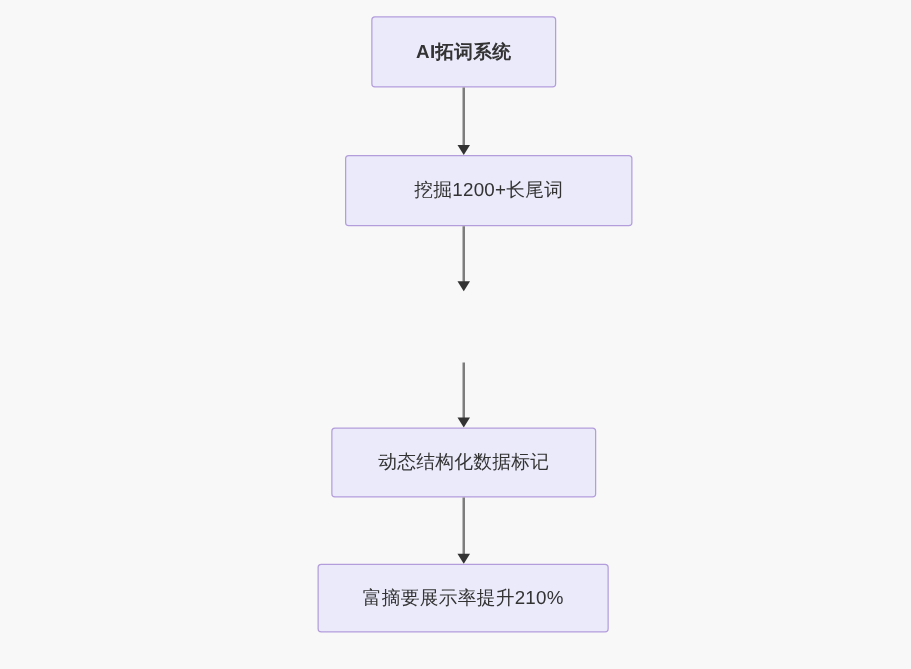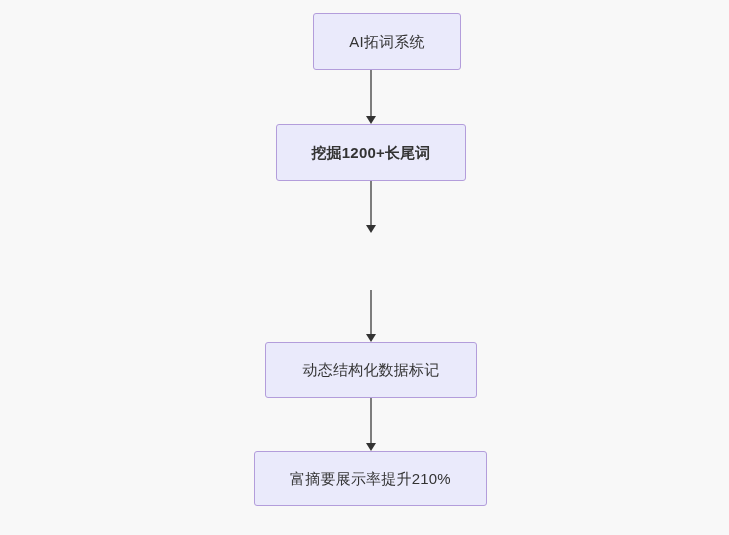--- a/index.html
+++ b/index.html
@@ -56,30 +56,30 @@
     border-right: 5.5px solid transparent;
     border-top: 8px solid #333333;
     margin-top: -1px;
   }
 </style>
 </head>
 <body>
 
 <div id="flow-canvas">
 
-  <div class="node" style="left:313px; top:13px; width:148px; height:57px;">
+  <div class="node" style="left:297px; top:13px; width:148px; height:57px;font-weight:bold;">
     <span class="node-label">AI拓词系统</span>
   </div>
 
   <div class="connector" style="left:361px; top:70px; height:54px;">
     <div class="line"></div>
     <div class="arrowhead"></div>
   </div>
 
-  <div class="node" style="left:276px; top:124px; width:190px; height:57px;font-weight:bold;">
+  <div class="node" style="left:276px; top:124px; width:230px; height:57px;">
     <span class="node-label">挖掘1200+长尾词</span>
   </div>
 
   <div class="connector" style="left:361px; top:181px; height:52px;">
     <div class="line"></div>
     <div class="arrowhead"></div>
   </div>
 
 
   <div class="connector" style="left:361px; top:290px; height:52px;">

